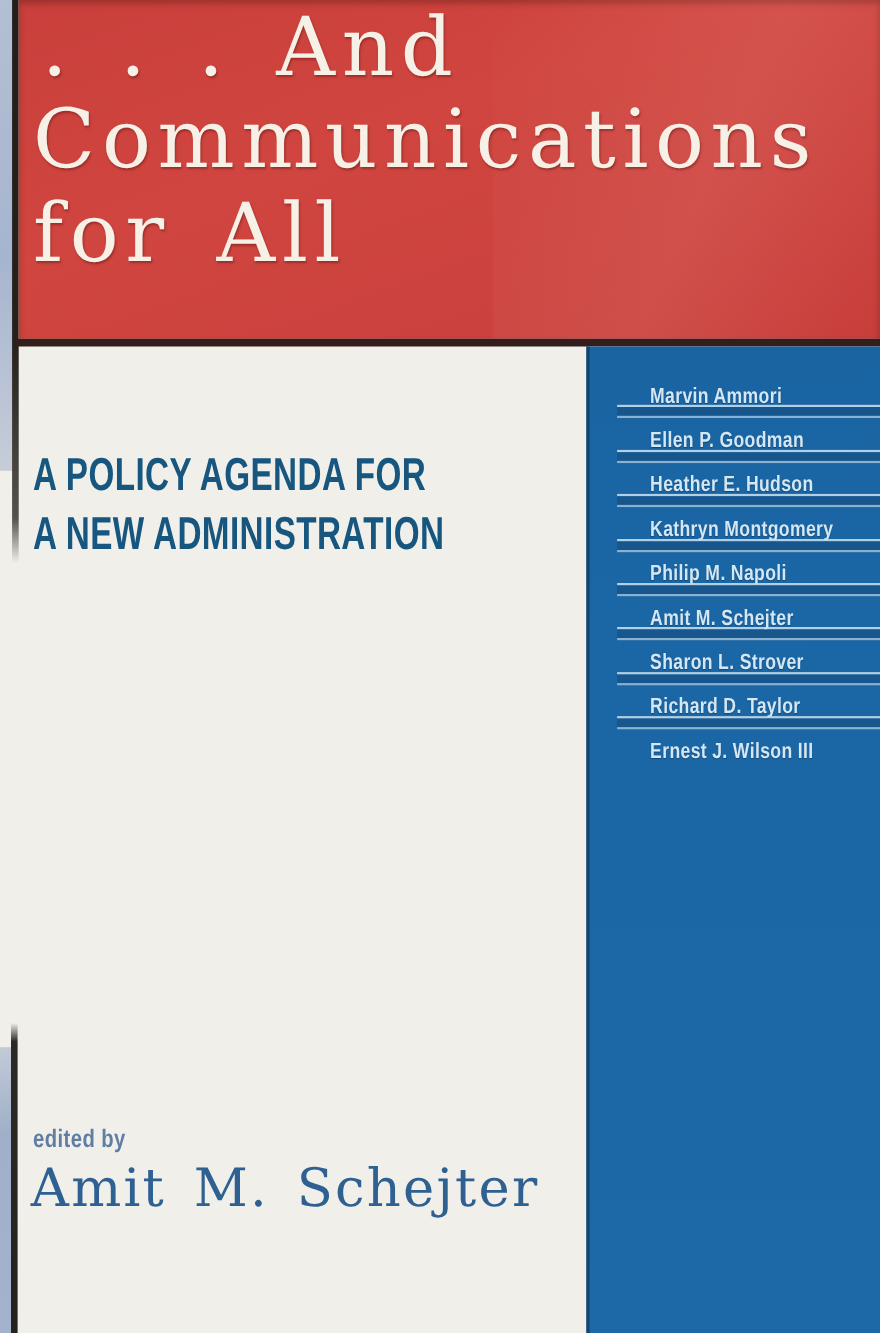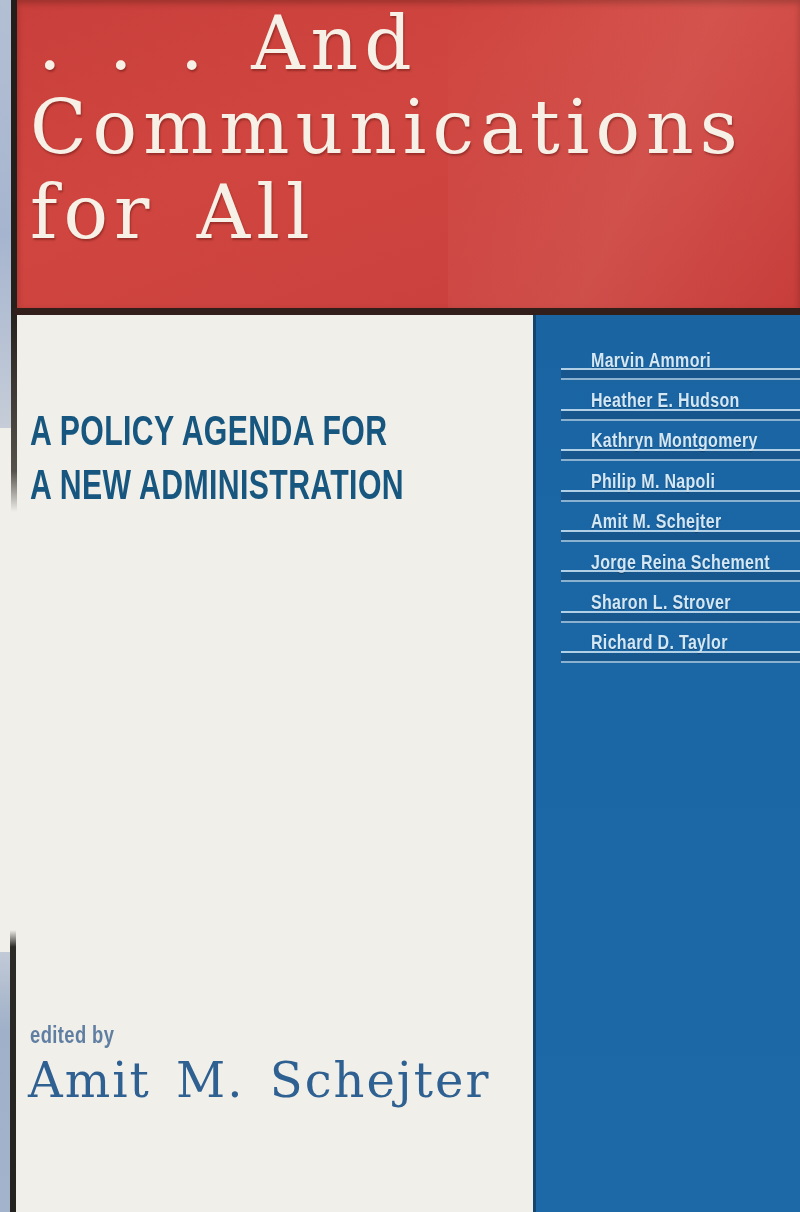--- a/index.html
+++ b/index.html
@@ -137,39 +137,42 @@
     <div>A POLICY AGENDA FOR</div>
     <div>A NEW ADMINISTRATION</div>
   </div>
 
   <div class="blue-col">
     <div class="names">
         <div class="name-row with-sep">
           <span>Marvin Ammori</span>
         </div>
         <div class="name-row with-sep">
+          <span>Ellen P. Goodman</span>
+        </div>
+        <div class="name-row with-sep">
           <span>Heather E. Hudson</span>
         </div>
         <div class="name-row with-sep">
           <span>Kathryn Montgomery</span>
         </div>
         <div class="name-row with-sep">
           <span>Philip M. Napoli</span>
         </div>
         <div class="name-row with-sep">
           <span>Amit M. Schejter</span>
         </div>
         <div class="name-row with-sep">
-          <span>Jorge Reina Schement</span>
-        </div>
-        <div class="name-row with-sep">
           <span>Sharon L. Strover</span>
         </div>
         <div class="name-row with-sep">
           <span>Richard D. Taylor</span>
+        </div>
+        <div class="name-row">
+          <span>Ernest J. Wilson III</span>
         </div>
       </div>
   </div>
 
   <div class="edited-by">edited by</div>
   <div class="editor-name">Amit M. Schejter</div>
 
 </div>
 
 </body></html>

